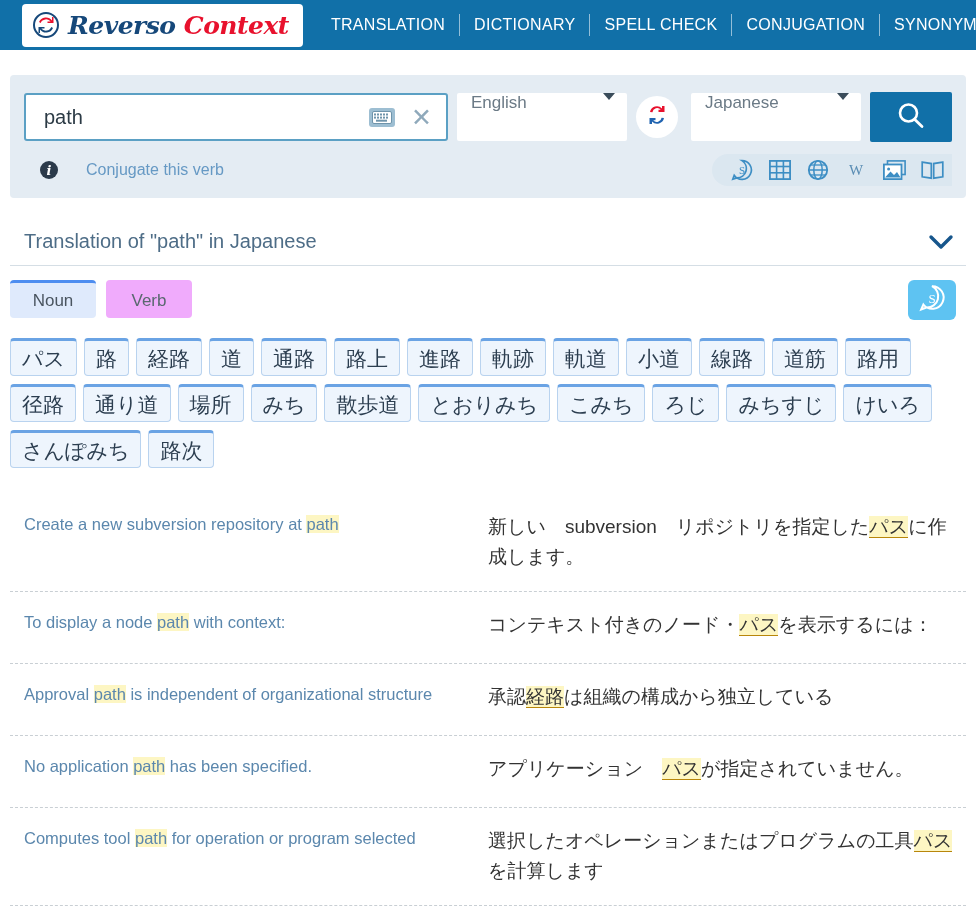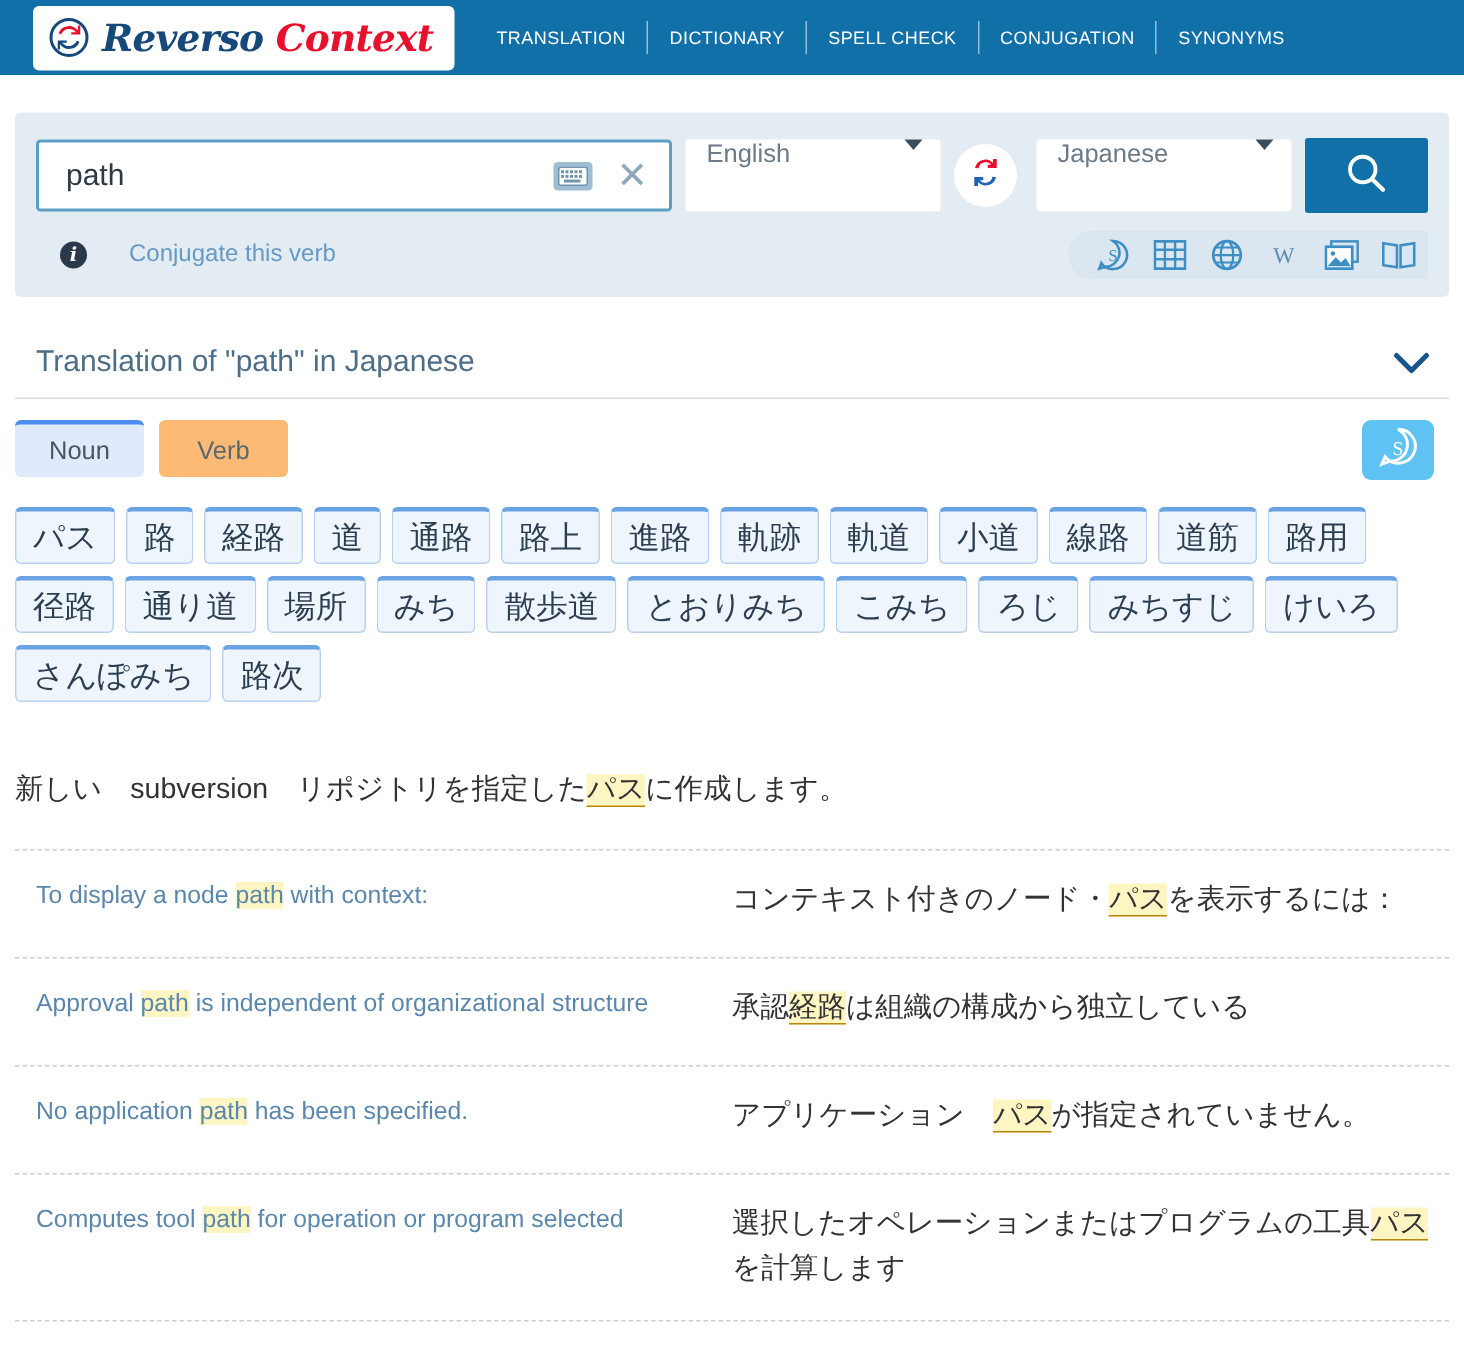--- a/index.html
+++ b/index.html
@@ -42,21 +42,21 @@
     font-size: 25px;
     letter-spacing: -0.5px;
     white-space: nowrap;
   }
   #logo-text .rev { color: #16487a; }
   #logo-text .ctx { color: #e8112d; }
 
   .nav-list { display: flex; align-items: center; white-space: nowrap; }
   .nav-item {
     color: #ffffff;
-    font-size: 12px;
+    font-size: 16px;
     letter-spacing: 0.3px;
     padding: 0 14px;
     text-decoration: none;
     cursor: pointer;
     position: relative;
   }
   .nav-sep {
     width: 1px; height: 22px;
     background: rgba(255,255,255,0.55);
     flex: none;
@@ -230,21 +230,21 @@
     height: 44px;
     justify-content: flex-end;
   }
   .pos-tab {
     height: 38px;
     min-width: 86px;
     padding: 0 18px;
     display: flex; align-items: center; justify-content: center;
     font-size: 17px;
     color: #5a6870;
-    background: #fdba74;
+    background: #f0abfc;
     border-radius: 4px;
     margin-right: 10px;
     cursor: pointer;
     border-top: 3px solid transparent;
   }
   .pos-tab.active {
     background: #dfeafc;
     border-top: 3px solid #4d8df0;
     color: #4a5560;
   }
@@ -500,20 +500,21 @@
     <div class="chip">こみち</div>
     <div class="chip">ろじ</div>
     <div class="chip">みちすじ</div>
     <div class="chip">けいろ</div>
     <div class="chip">さんぽみち</div>
     <div class="chip">路次</div>
   </div>
 
 <div id="examples">
     <div class="example-row">
+      <div class="ex-src"><span>Create a new subversion repository at </span><span class="hl-src">path</span></div>
       <div class="ex-tgt"><span>新しい　subversion　リポジトリを指定した</span><span class="hl-tgt">パス</span><span>に作成します。</span></div>
     </div>
     <div class="example-row">
       <div class="ex-src"><span>To display a node </span><span class="hl-src">path</span><span> with context:</span></div>
       <div class="ex-tgt"><span>コンテキスト付きのノード・</span><span class="hl-tgt">パス</span><span>を表示するには：</span></div>
     </div>
     <div class="example-row">
       <div class="ex-src"><span>Approval </span><span class="hl-src">path</span><span> is independent of organizational structure</span></div>
       <div class="ex-tgt"><span>承認</span><span class="hl-tgt">経路</span><span>は組織の構成から独立している</span></div>
     </div>

